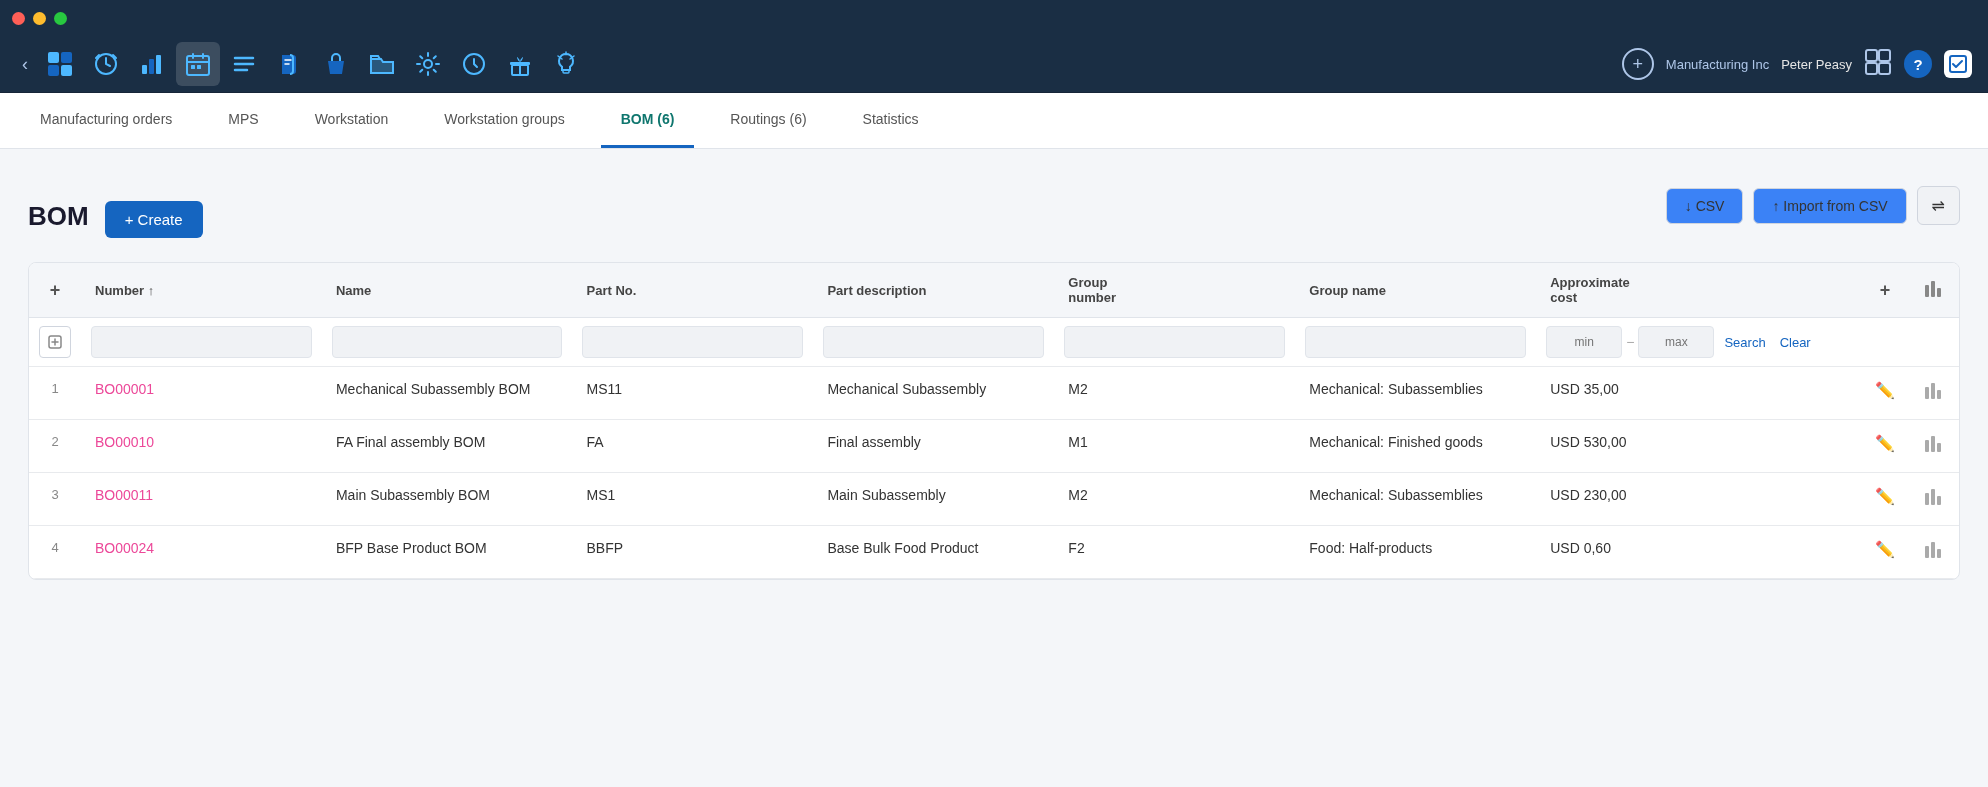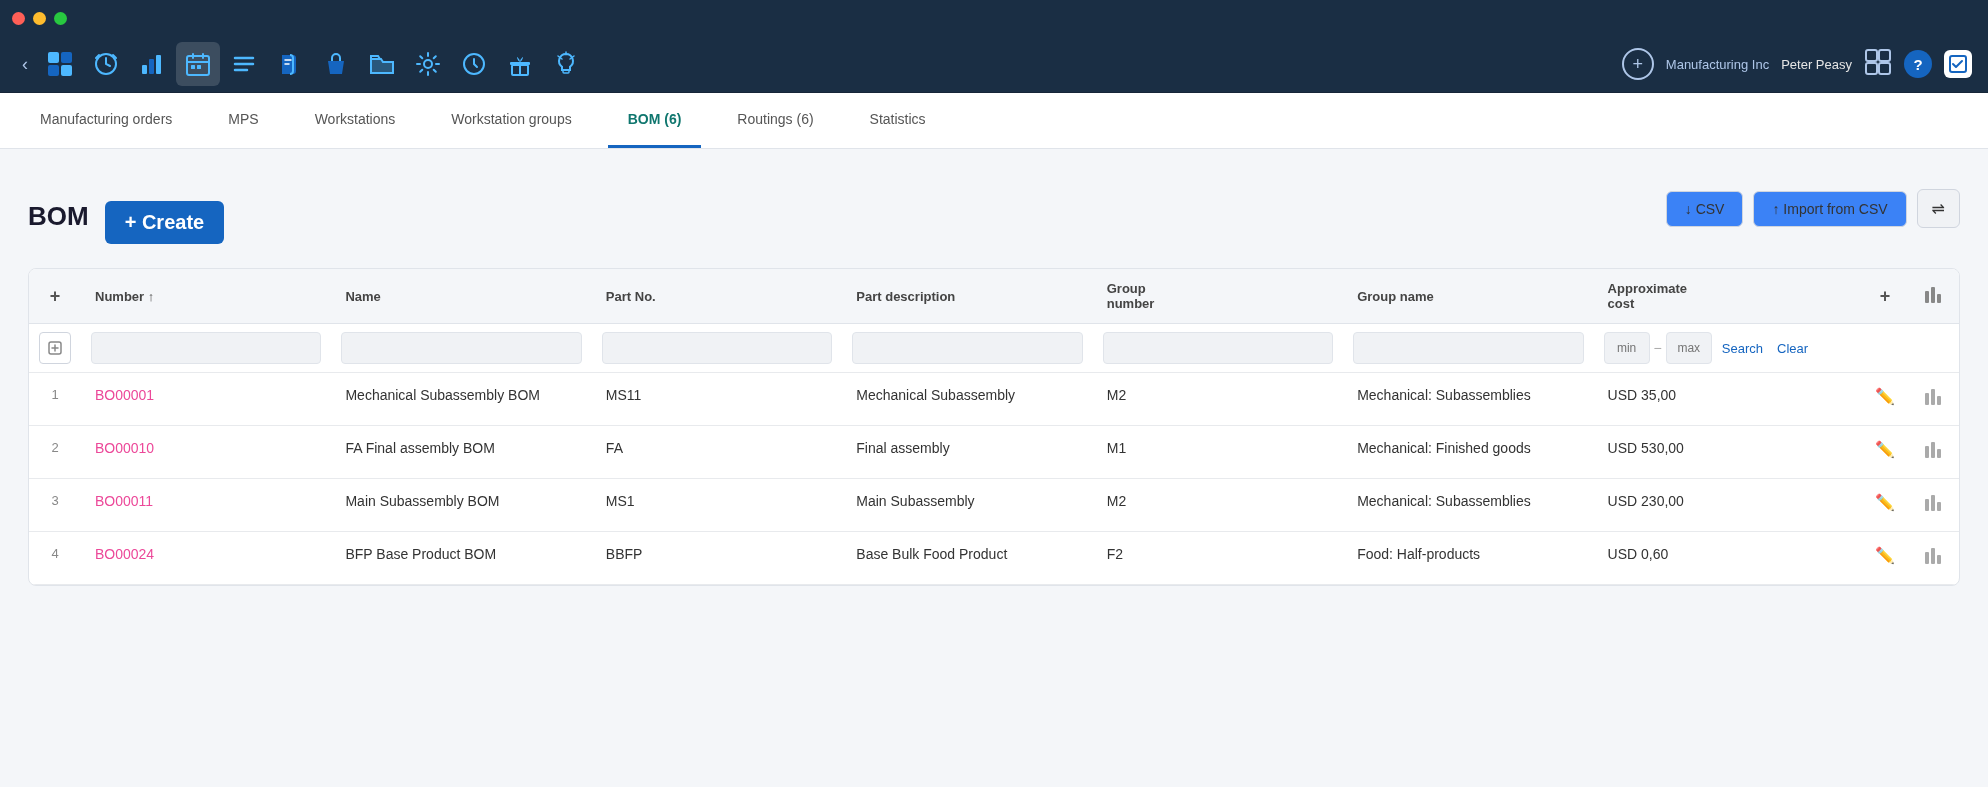--- a/index.html
+++ b/index.html
@@ -79,21 +79,21 @@
     
     .bom-header {
       display: flex; align-items: center; justify-content: space-between;
       margin-bottom: 24px;
     }
     .bom-title-section { display: flex; gap: 16px; margin-top: 28px; }
     .bom-title { font-size: 26px; font-weight: 700; color: #1a1a2e; }
     .create-btn {
       background: #1565c0; color: #fff;
       border: none; border-radius: 6px;
-      padding: 10px 20px; font-size: 20px; font-weight: 700;
+      padding: 10px 20px; font-size: 15px; font-weight: 400;
       cursor: pointer; display: flex; align-items: center; gap: 6px;
     }
     .bom-actions { display: flex; align-items: center; gap: 10px; }
     .action-btn {
       background: #3b82f6; border: 1px solid #d0d5de;
       border-radius: 6px; padding: 9px 18px;
       font-size: 14px; color: #333; cursor: pointer;
       display: flex; align-items: center; gap: 6px;
     }
     .shuffle-btn {
@@ -125,21 +125,21 @@
       width: 100%; height: 32px;
       border: 1px solid #e0e4ea; border-radius: 4px;
       background: #f0f2f5; padding: 0 8px; font-size: 13px; color: #333;
     }
     .save-filter-btn {
       width: 32px; height: 32px; display: flex; align-items: center; justify-content: center;
       background: none; border: 1px solid #d0d5de; border-radius: 4px; cursor: pointer;
     }
     .cost-filter { display: flex; align-items: center; gap: 4px; }
     .cost-filter input {
-      width: 46px; height: 32px;
+      width: 76px; height: 32px;
       border: 1px solid #e0e4ea; border-radius: 4px;
       background: #f0f2f5; padding: 0 6px; font-size: 12px; color: #aaa;
       text-align: center;
     }
     .cost-dash { color: #aaa; }
     .search-btn {
       background: none; border: none; color: #1565c0;
       font-size: 13px; font-weight: 500; cursor: pointer; padding: 0 6px;
     }
     .clear-btn {
@@ -286,21 +286,21 @@
         <rect x="1" y="1" width="16" height="16" rx="2" stroke="#1565c0" stroke-width="2" fill="none"></rect>
         <path d="M4 9l3 3 6-6" stroke="#1565c0" stroke-width="2" stroke-linecap="round" stroke-linejoin="round" fill="none"></path>
       </svg>
     </span>
   </div>
 </div>
 
 <div class="nav-tabs">
   <a class="nav-tab">Manufacturing orders</a>
   <a class="nav-tab">MPS</a>
-  <a class="nav-tab">Workstations</a>
+  <a class="nav-tab">Workstation</a>
   <a class="nav-tab">Workstation groups</a>
   <a class="nav-tab active">BOM (6)</a>
   <a class="nav-tab">Routings (6)</a>
   <a class="nav-tab">Statistics</a>
 </div>
 
 <div class="main">
 
   <div class="bom-header">
     <div class="bom-title-section">

